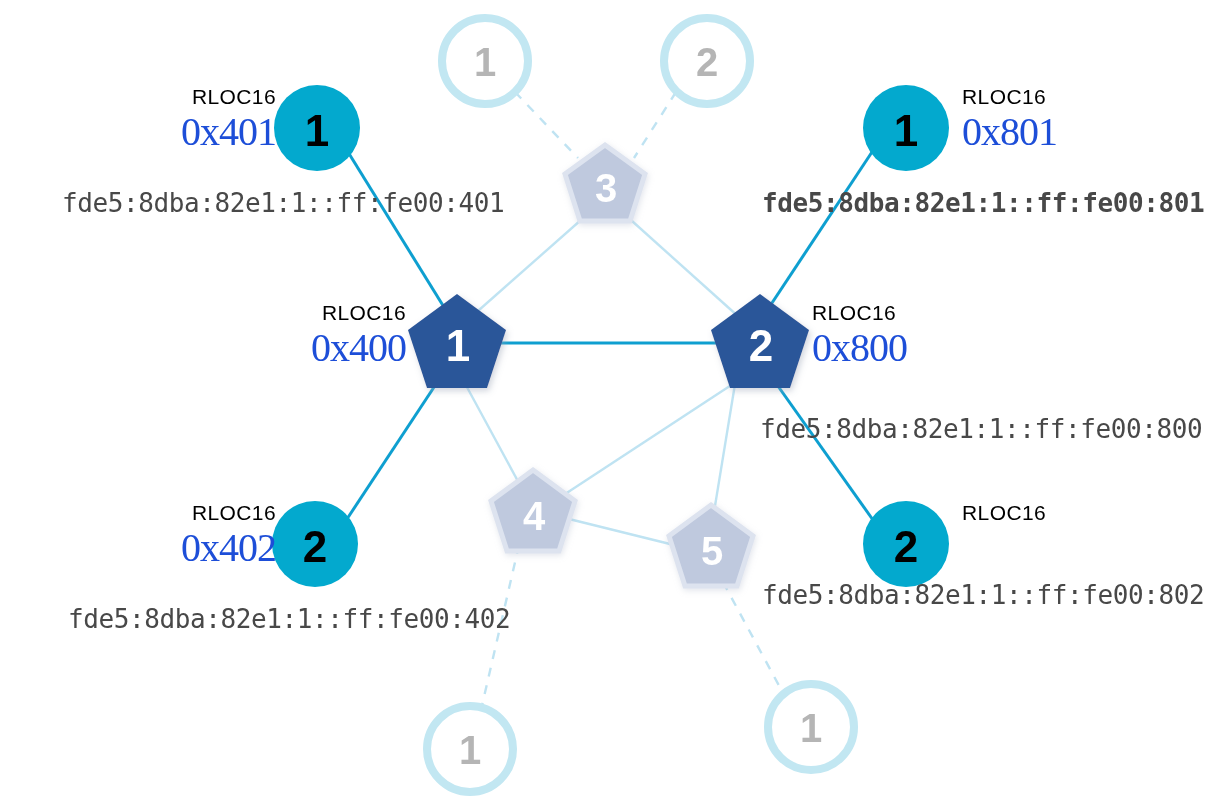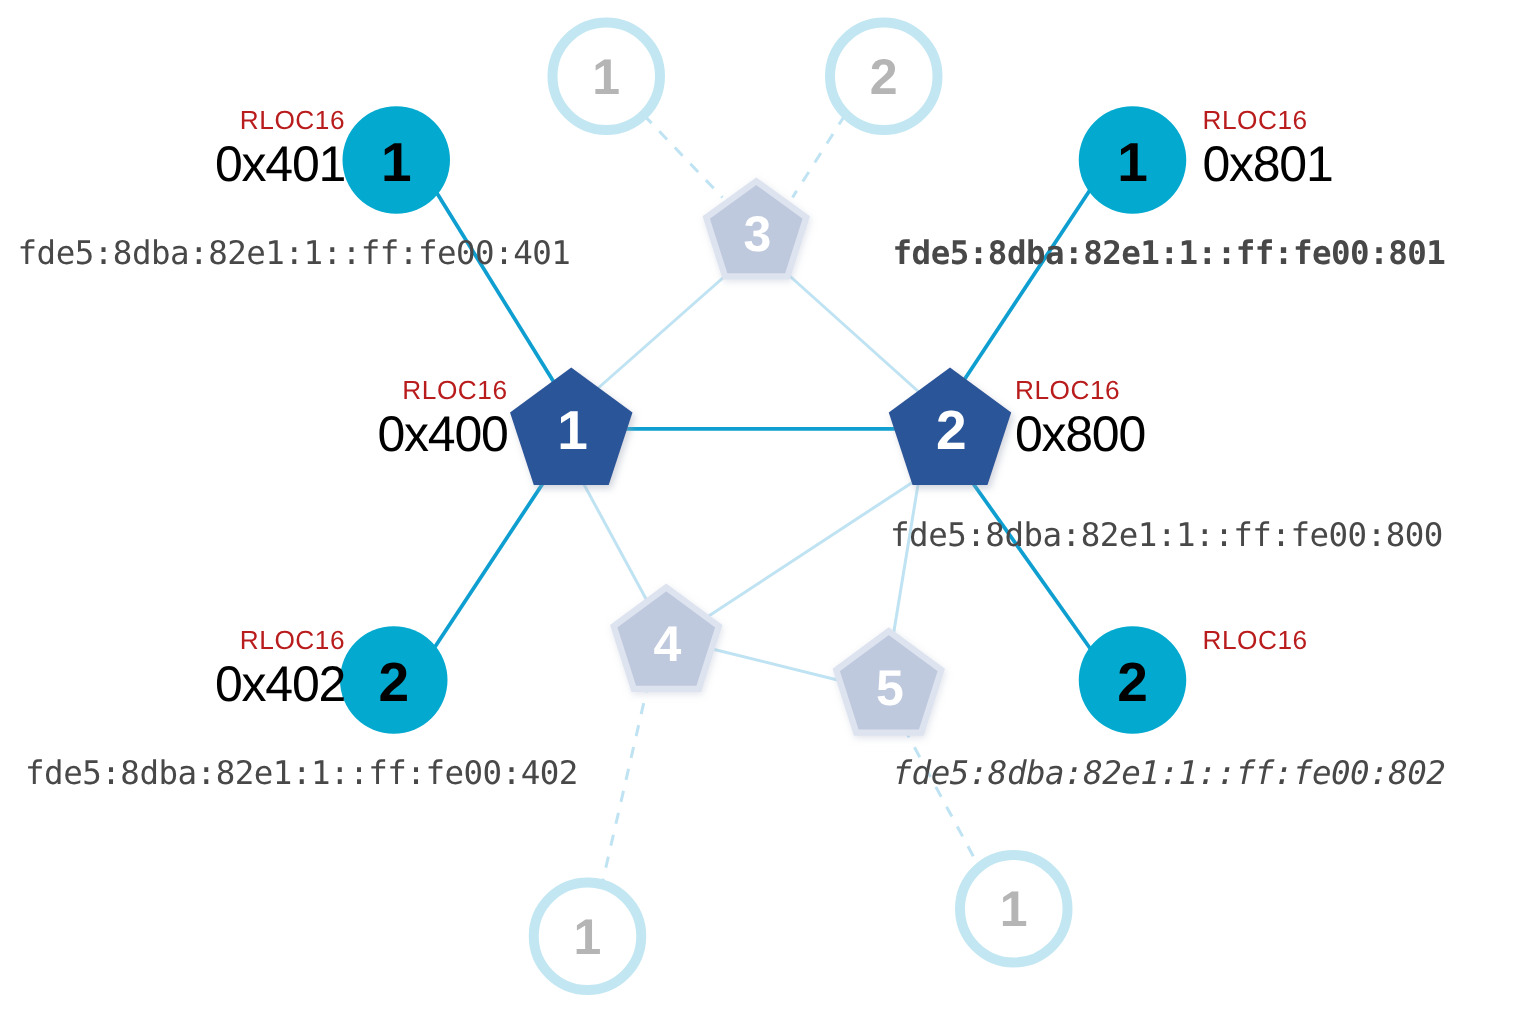--- a/index.html
+++ b/index.html
@@ -30,41 +30,41 @@
     position: absolute;
     white-space: nowrap;
     line-height: 1;
   }
   .label-block.align-right { text-align: right; }
   .label-block.align-left  { text-align: left; }
 
   .rloc-caption {
     font-family: "Liberation Sans", sans-serif;
     font-size: 21px;
-    color: #b91c1c;
+    color: #000000;
     letter-spacing: 0.4px;
     display: block;
     margin-bottom: 5px;
   }
   .rloc-value {
-    font-family: Liberation Sans, sans-serif;
+    font-family: Liberation Serif, serif;
     font-size: 40px;
-    color: #000000;
+    color: #1d4ed8;
     display: block;
     letter-spacing: -1px;
   }
   .ipv6-addr {
     position: absolute;
     font-family: "DejaVu Sans Mono", monospace;
     font-size: 26px;
     color: #484848;
     white-space: nowrap;
     letter-spacing: -0.4px;
   }
-  .ipv6-addr.align-left  { text-align: left; }
+  .ipv6-addr.align-left  { text-align: left; margin-left: 48px; }
 
   
   .node-num {
     font-family: "Liberation Sans", sans-serif;
     font-weight: bold;
     text-anchor: middle;
     dominant-baseline: central;
   }
   .num-on-cyan  { font-size: 44px; fill: #000000; }
   .num-on-navy  { font-size: 44px; fill: #ffffff; }
@@ -192,15 +192,15 @@
 
   <div class="label-block align-left" style="left:812px; top:302px;">
     <span class="rloc-caption">RLOC16</span>
     <span class="rloc-value">0x800</span>
   </div>
   <div class="ipv6-addr align-left" style="left:712px; top:414px;">fde5:8dba:82e1:1::ff:fe00:800</div>
 
   <div class="label-block align-left" style="left:962px; top:502px;">
     <span class="rloc-caption">RLOC16</span>
   </div>
-  <div class="ipv6-addr align-left" style="left:714px; top:604px;font-style:italic;">fde5:8dba:82e1:1::ff:fe00:802</div>
+  <div class="ipv6-addr align-left" style="left:714px; top:580px;">fde5:8dba:82e1:1::ff:fe00:802</div>
 
 </div>
 
 </body></html>

